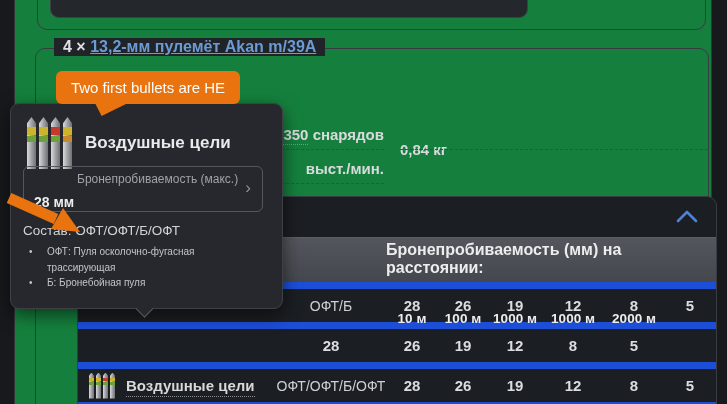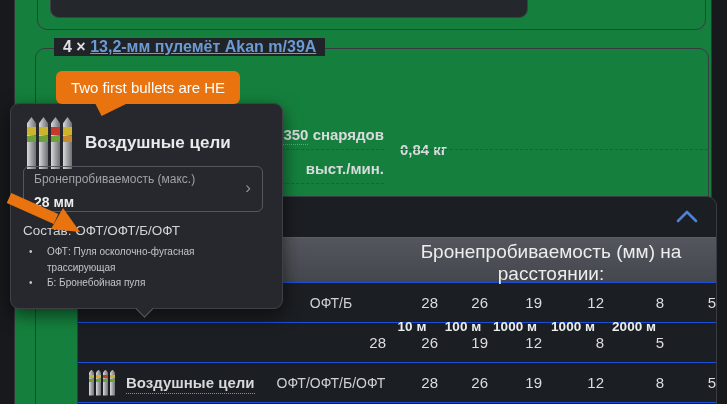--- a/index.html
+++ b/index.html
@@ -35,27 +35,27 @@
            background:#1b1e22; border:1px solid #393c42; border-radius:10px; overflow:hidden; }
   .belts-topbar { position:relative; height:40px; }
   .collapse-btn { position:absolute; right:16px; top:10px; width:26px; height:20px; cursor:pointer; }
 
   .grid-row { display:grid; grid-template-columns:48px 150px 110px 52px 50px 54px 62px 60px 52px;
               align-items:center; }
   .thead { background:linear-gradient(180deg,#53565c 0%,#44474d 100%);
            border-top:1px solid #5b5e64; height:45px; }
   .thead .comp-h { grid-row:1 / span 2; font-weight:bold; font-size:15px; color:#eceded; text-align:center; }
   .thead-wrap { display:grid; grid-template-columns:48px 150px 110px 330px; align-items:center; height:45px; }
-  .pen-head { font-weight:normal; font-size:19px; color:#eceded; text-align:center; padding-top:3px; }
+  .pen-head { font-weight:bold; font-size:16px; color:#eceded; padding-top:3px; }
   .dist-row { display:grid; grid-template-columns:52px 50px 54px 62px 60px 52px;margin-top:32px; }
   .dist-cell { text-align:center; font-weight:bold; font-size:13.5px; color:#eceded; padding:2px 0 5px; }
 
-  .belt-row { height:40px; border-top:1px solid #1d4ed8; }
+  .belt-row { height:40px; border-top:7px solid #1d4ed8; }
   .belt-row:first-of-type { border-top:none; }
-  .cell-num { text-align:right; font-size:15px; font-weight:normal; color:#dcdde0; }
+  .cell-num { text-align:center; font-size:15px; font-weight:bold; color:#dcdde0; }
   .cell-comp { text-align:center; font-size:14px; color:#cfd0d3; }
   .cell-name { font-size:15px; font-weight:bold; color:#d8d9db; }
   .cell-name .nm { border-bottom:1px dotted #8a8d91; padding-bottom:2px; cursor:pointer; }
   .cell-icon { display:flex; justify-content:center; align-items:center; gap:2px; }
 
   
   .blt { width:5px; height:26px; background:linear-gradient(90deg,#d9dadc 0%,#9b9da0 55%,#6f7174 100%); clip-path:polygon(50% 0,100% 12%,100% 100%,0 100%,0 12%); position:relative; }
   .blt::before { content:""; position:absolute; left:0; right:0; top:20%; height:14%; }
   .blt::after  { content:""; position:absolute; left:0; right:0; top:36%; height:12%; }
   .belt-air .blt::before { background:#cdb32e; } .belt-air .blt::after { background:#6ba23c; }
@@ -73,21 +73,21 @@
   .tt-bullets { display:flex; gap:3px; }
   .tt-bullets .blt { width:9px; height:52px; }
   .tt-bullets .blt:nth-child(1)::before,.tt-bullets .blt:nth-child(2)::before,
   .tt-bullets .blt:nth-child(4)::before { background:#cdb32e; }
   .tt-bullets .blt:nth-child(1)::after,.tt-bullets .blt:nth-child(2)::after,
   .tt-bullets .blt:nth-child(3)::after { background:#6ba23c; }
   .tt-bullets .blt:nth-child(3)::before { background:#c23a2d; }
   .tt-bullets .blt:nth-child(4)::after { background:#c78a2e; }
   .tt-statbox { position:absolute; left:12px; top:62px; width:240px; height:46px;
                 border:1px solid #54575d; border-radius:6px; padding:5px 10px; cursor:pointer; }
-  .tt-statbox .lbl { font-size:12px; color:#9fa2a6; }
+  .tt-statbox .lbl { font-size:12px; color:#9fa2a6;margin-left:43px; }
   .tt-statbox .val { font-size:14px; font-weight:bold; color:#eceded; margin-top:8px; }
   .tt-statbox .chev { position:absolute; right:11px; top:11px; font-size:17px; color:#8d9094; }
   .tt-comp { position:absolute; left:12px; top:119px; font-size:13.5px; color:#d2d3d5; }
   .tt-list { position:absolute; left:14px; top:140px; width:236px; list-style:none; }
   .tt-list li { position:relative; padding-left:22px; font-size:10px; color:#c4c5c8; line-height:1.55; }
   .tt-list li::before { content:"•"; position:absolute; left:4px; color:#c4c5c8; }
 
   
   .callout { position:absolute; left:56px; top:71px; width:184px; height:33px; z-index:30;
              background:#e8730f; border-radius:6px; display:flex; align-items:center; justify-content:center;

